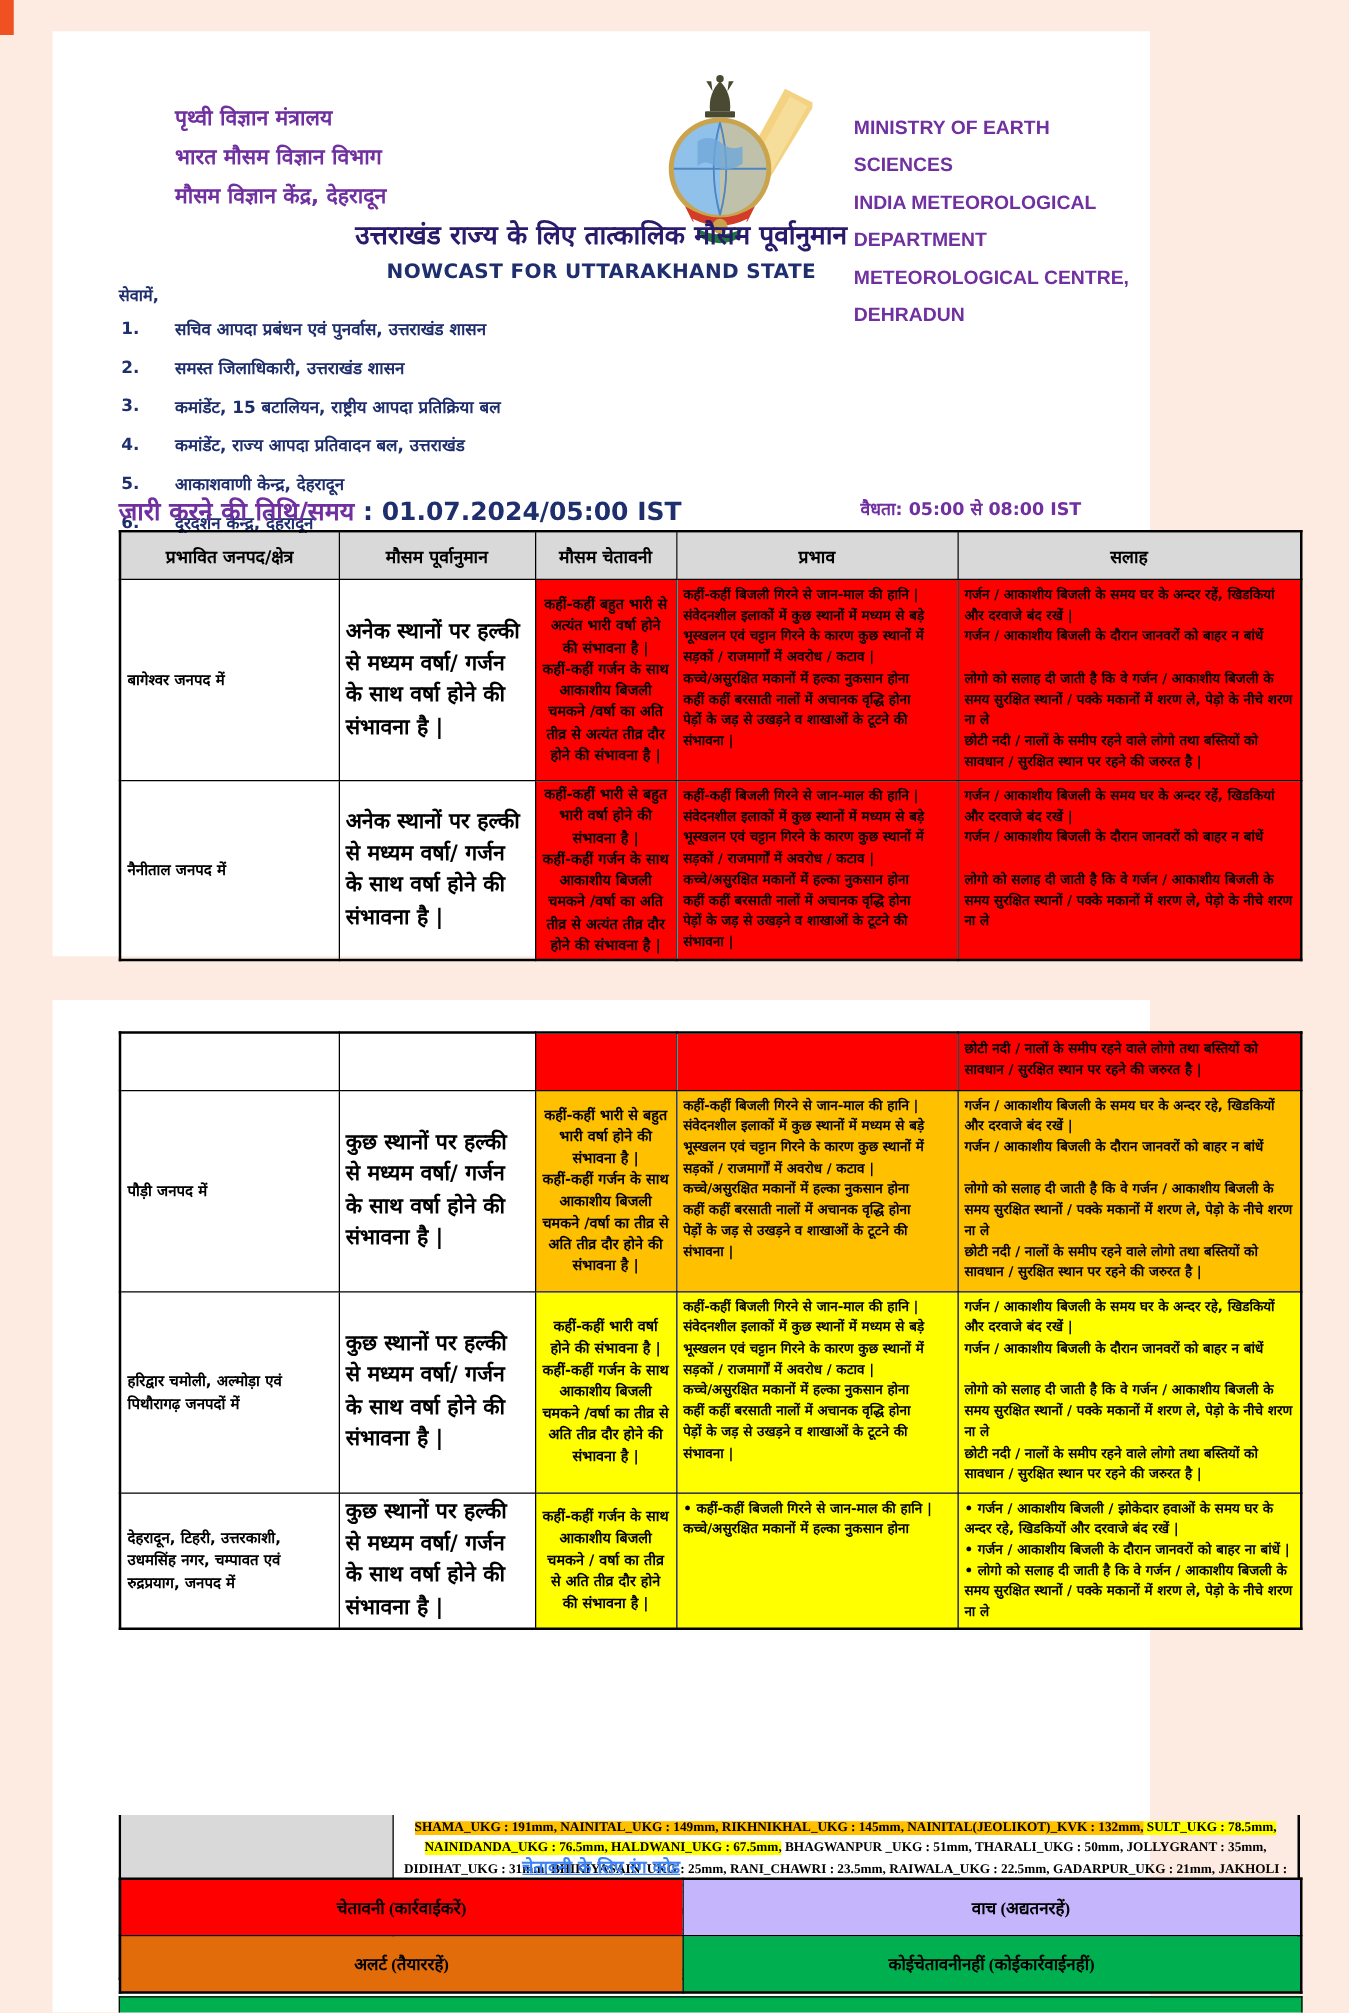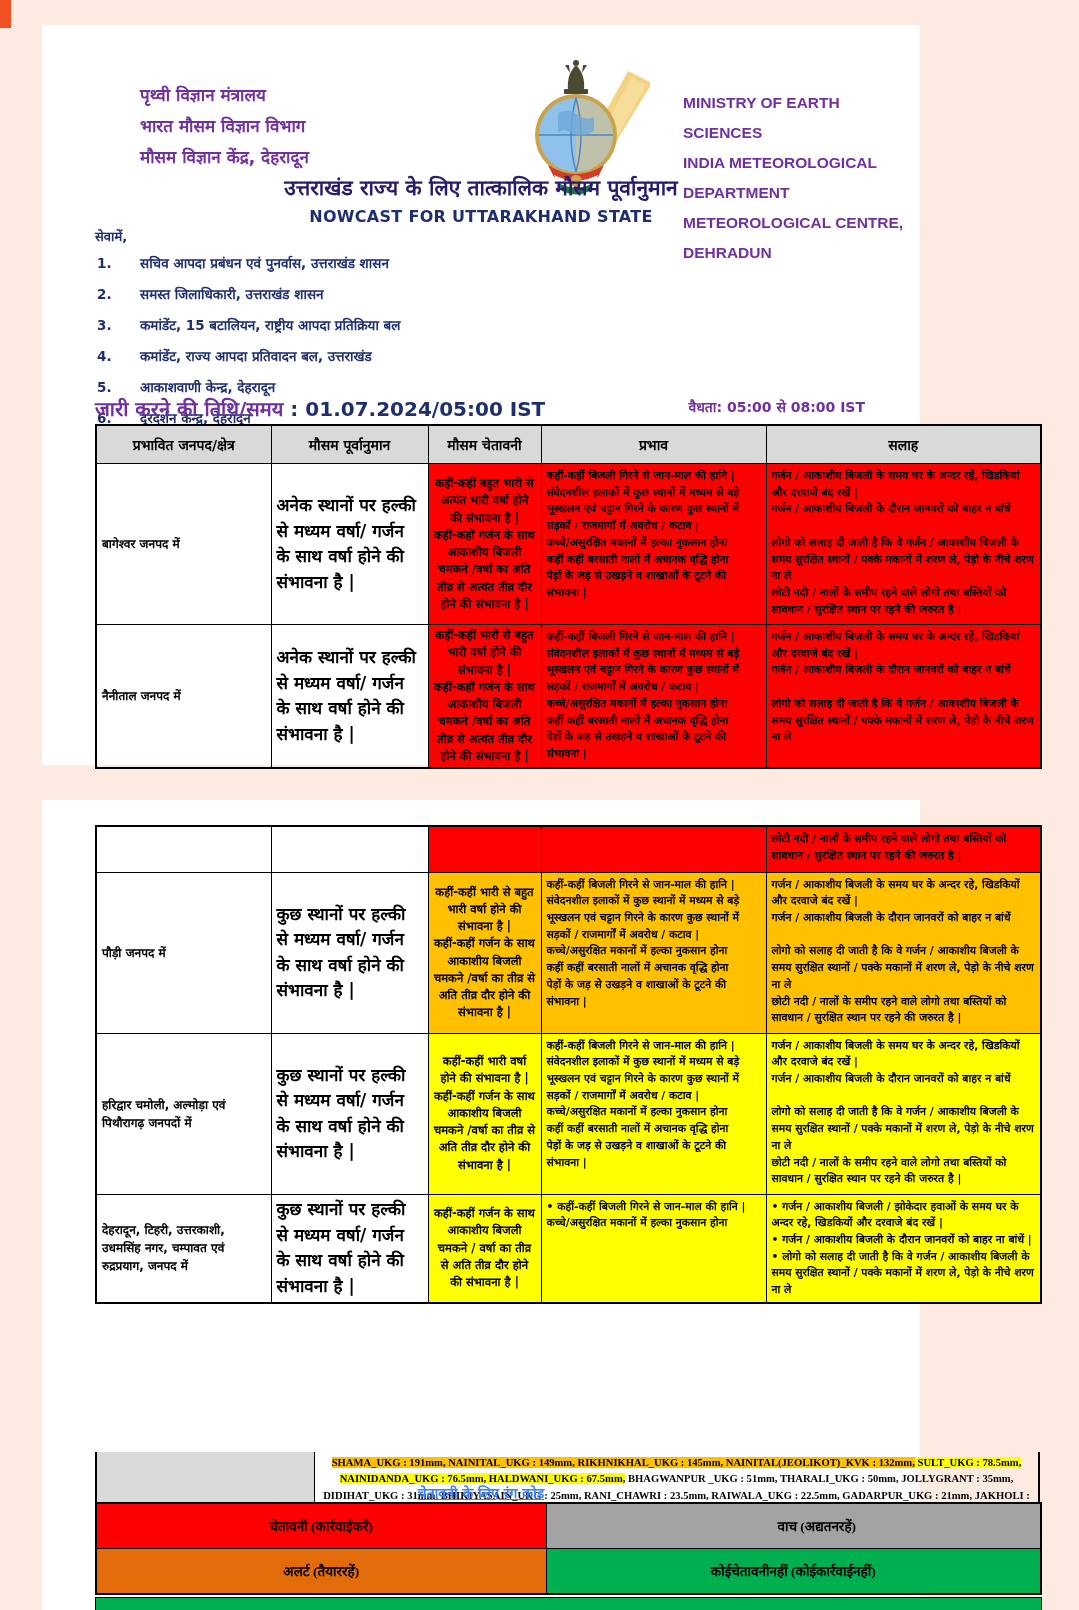--- a/index.html
+++ b/index.html
@@ -54,21 +54,21 @@
   .rain-text{flex:1;padding:3px 8px;font-weight:bold;font-size:10.6px;line-height:1.55;text-align:center;
     font-family:"Liberation Serif","DejaVu Serif",serif;}
   .hl-orange{background:#ffc000;}
   .hl-yellow{background:#ffff00;}
 
   
   .legend-title{position:absolute;left:0;top:683px;width:100%;text-align:center;font-weight:bold;font-size:14px;
     text-decoration:underline;color:#3b82f6;}
   table.legend{border-collapse:collapse;table-layout:fixed;width:945px;position:absolute;left:53px;top:702px;border:2px solid #000;font-family:Liberation Serif, serif;}
   .legend td{border:1px solid #000;height:42px;text-align:center;font-weight:bold;font-size:13.5px;color:#000;}
-  .lg-red{background:#ff0000;} .lg-yellow{background:#a3a3a3;padding-left:48px;}
+  .lg-red{background:#ff0000;} .lg-yellow{background:#c4b5fd;padding-left:48px;}
   .lg-orange{background:#e36c0a;} .lg-green{background:#00b050;}
   .bottom-green{position:absolute;left:53px;top:797px;width:945px;height:13px;background:#00b050;border:1px solid #000;border-bottom:none;}
 </style>
 </head>
 <body>
 
 <div class="edge-marker"></div>
 
 <div class="page" id="page1">
 

